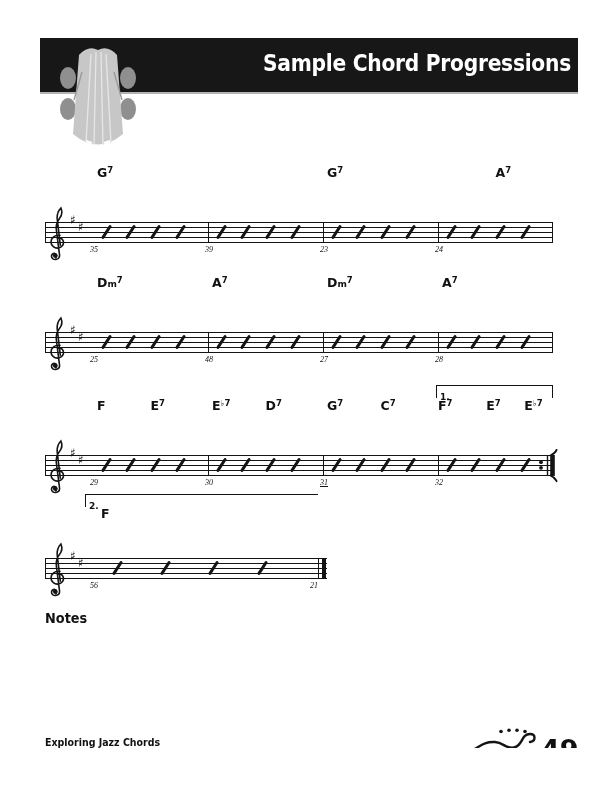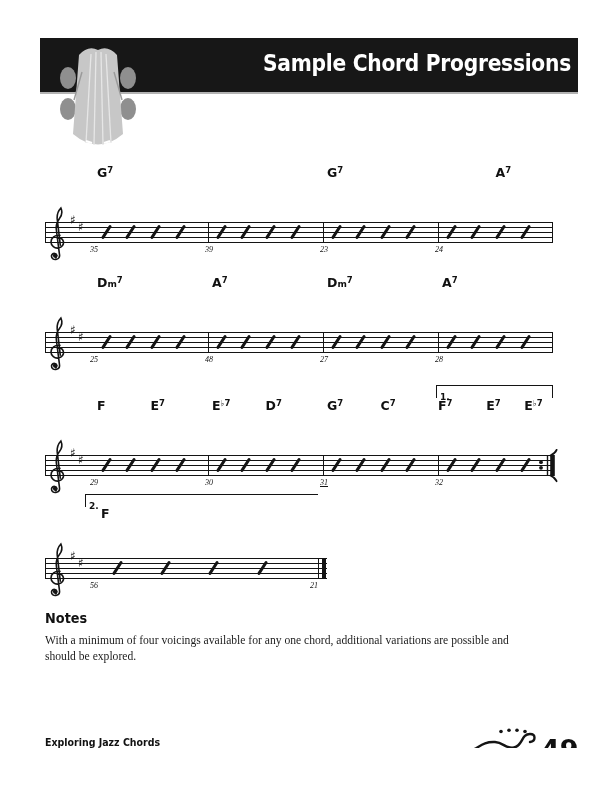--- a/index.html
+++ b/index.html
@@ -273,21 +273,20 @@
         </div>
         <div class="ending" style="left: 85px; top: 494px; width: 233px;"><div class="ending-label">2.</div></div>
         <div class="barline" style="left: 318px; top: 558px; height: 21px;"></div>
         <div class="barline" style="left: 322px; top: 558px; height: 21px; width: 4.2px;"></div>
         <div class="mnum" style="left: 310px; top: 581px;">21</div>
       </div>
     </div>
 
   <div class="notes">
     <div class="notes-heading">Notes</div>
-    <div class="notes-body">With a minimum of four voicings available for any one chord, additional variations are possible and should be explored.</div>
   </div>
 
   <div class="footer-title">Exploring Jazz Chords</div>
 
   <svg class="footer-line" width="500" height="40" viewBox="0 0 500 40">
     <path d="M0 27 L415 27 C432 27 434 15 450 16 C459 16.5 460 23 469 21.5 C478 20 476 8 485 8 C491 8 491 15 485 16" fill="none" stroke="#141414" stroke-width="2.4" stroke-linecap="round"></path>
     <circle cx="456" cy="5.5" r="1.8" fill="#141414"></circle>
     <circle cx="464" cy="4.2" r="1.8" fill="#141414"></circle>
     <circle cx="472" cy="4.2" r="1.8" fill="#141414"></circle>
     <circle cx="480" cy="5.5" r="1.8" fill="#141414"></circle>

